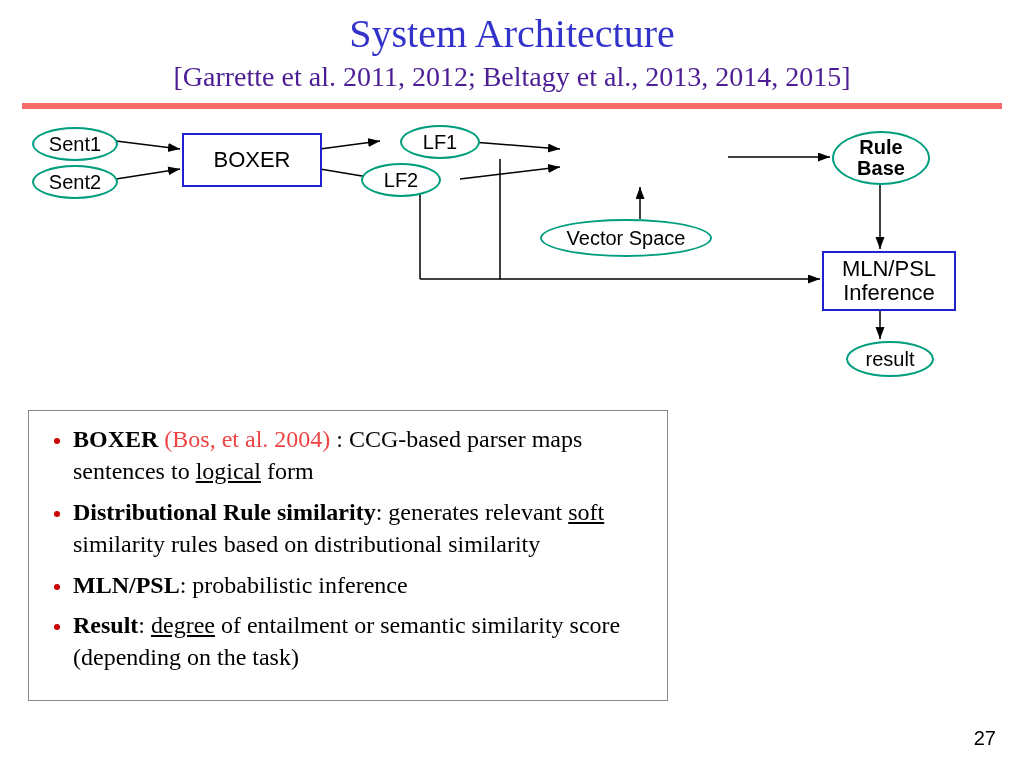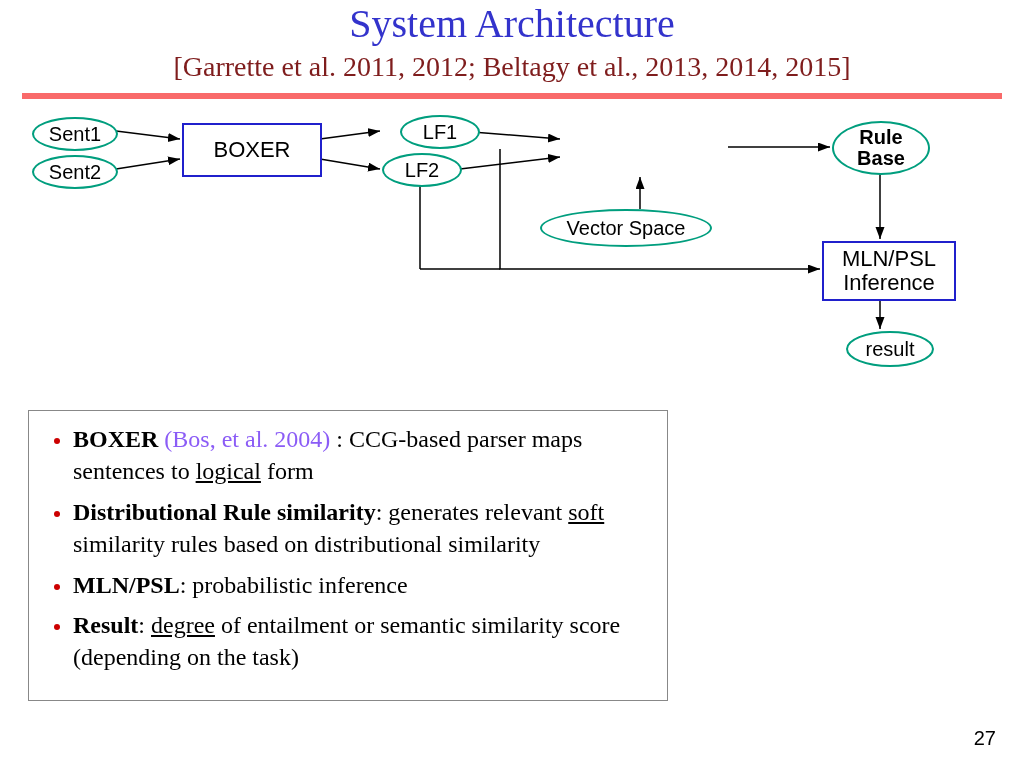--- a/index.html
+++ b/index.html
@@ -9,26 +9,26 @@
     height: 768px;
     font-family: "Times New Roman", serif;
     background: #fff;
     position: relative;
     overflow: hidden;
   }
   .title {
     text-align: center;
     font-size: 40px;
     color: #3333cc;
-    margin-top: 0;
+    margin-top: 10px;
   }
   .subtitle {
     text-align: center;
     font-size: 28px;
-    color: #7f1d1d;
+    color: #4c1d95;
     margin-top: 4px;
   }
   .redbar {
     height: 6px;
     background: #f96a6a;
     margin: 10px 22px 0 22px;
   }
   .diagram {
     position: relative;
     height: 260px;
@@ -78,21 +78,21 @@
   }
   .notes li {
     font-size: 24px;
     line-height: 1.35;
     margin-bottom: 8px;
   }
   .notes li::marker {
     color: #cc0000;
     font-size: 20px;
   }
-  .olive { color: #8b5cf6; margin-top: 8px; }
+  .olive { color: #ef4444; margin-top: 8px; }
   .und { text-decoration: underline; }
   .pagenum {
     position: absolute;
     right: 28px;
     bottom: 18px;
     font-size: 20px;
     font-family: Arial, sans-serif;
   }
 </style>
 </head>
@@ -133,21 +133,21 @@
 
     <line x1="880" y1="75" x2="880" y2="140" stroke="#000" stroke-width="1.5" marker-end="url(#ah)"></line>
 
     <line x1="880" y1="200" x2="880" y2="230" stroke="#000" stroke-width="1.5" marker-end="url(#ah)"></line>
   </svg>
 
   <div class="ellipse" style="left:32px; top:18px; width:82px; height:30px;">Sent1</div>
   <div class="ellipse" style="left:32px; top:56px; width:82px; height:30px;">Sent2</div>
   <div class="rect" style="left:182px; top:24px; width:136px; height:50px;">BOXER</div>
   <div class="ellipse" style="left:400px; top:16px; width:76px; height:30px;">LF1</div>
-  <div class="ellipse" style="left:382px; top:54px; width:76px; height:30px;">LF2</div>
+  <div class="ellipse" style="left:361px; top:54px; width:76px; height:30px;">LF2</div>
   <div class="ellipse" style="left:540px; top:110px; width:168px; height:34px;text-align:center;">Vector Space</div>
   <div class="ellipse" style="left:832px; top:22px; width:94px; height:50px; text-align:center; white-space:pre-line; line-height:1.05;font-weight:bold;">Rule Base</div>
   <div class="rect" style="left:822px; top:142px; width:130px; height:56px; white-space:pre-line;">MLN/PSL Inference</div>
   <div class="ellipse" style="left:846px; top:232px; width:84px; height:32px;">result</div>
 </div>
 
 <div class="notes">
   <ul>
     <li>
       <b>BOXER</b><span class="olive"> (Bos, et al. 2004) </span><span>: CCG-based parser maps sentences to </span><span class="und">logical</span><span> form</span>

